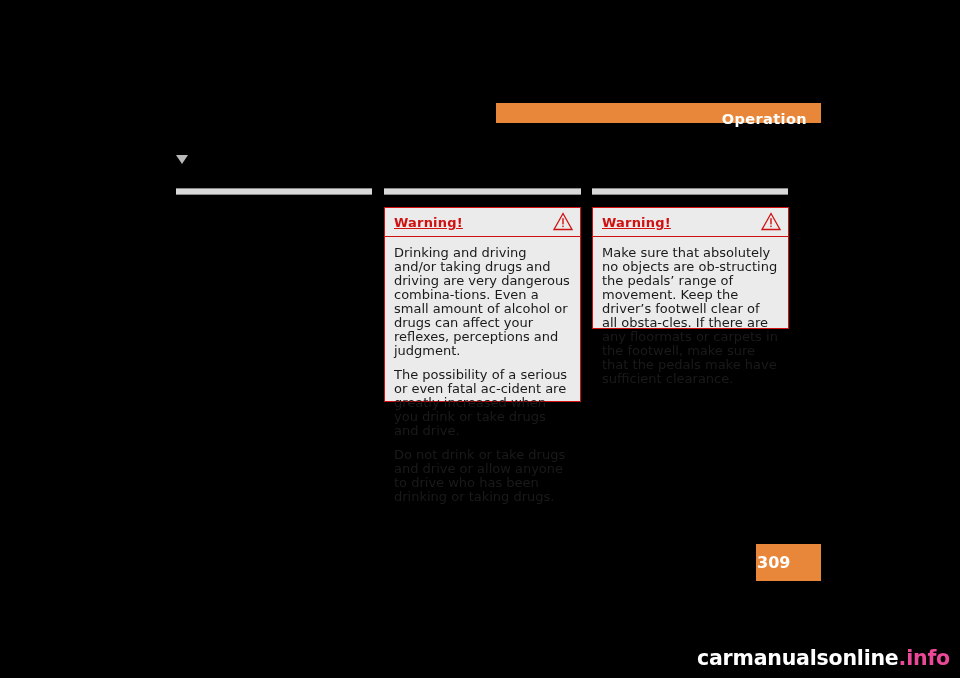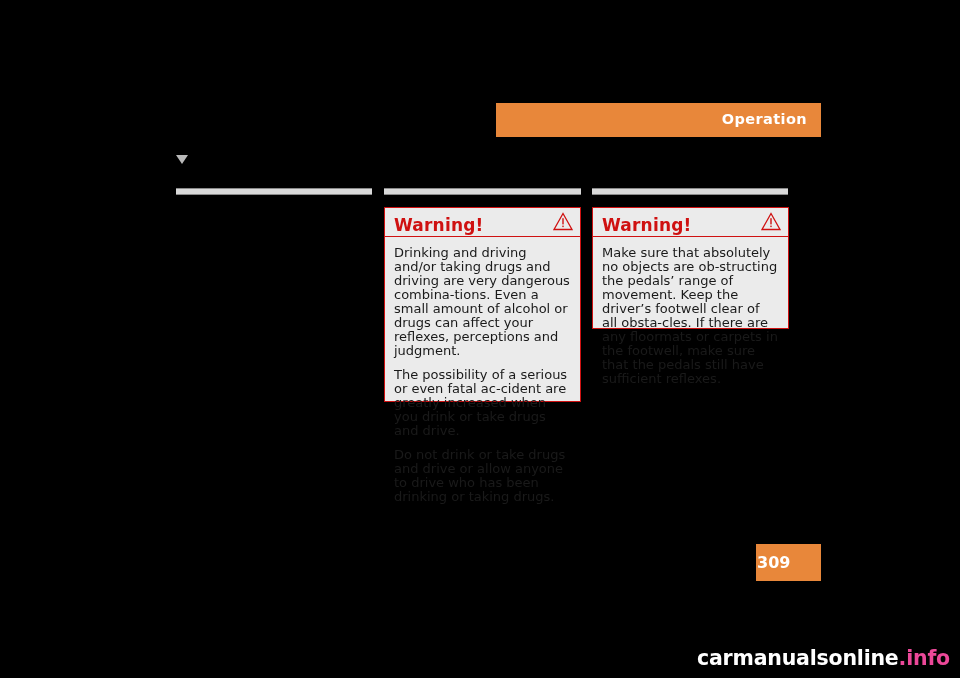--- a/index.html
+++ b/index.html
@@ -14,21 +14,21 @@
     overflow: hidden;
     font-family: "DejaVu Sans", "Liberation Sans", sans-serif;
   }
 
   
   .header-bar {
     position: absolute;
     left: 496px;
     top: 103px;
     width: 325px;
-    height: 34px;
+    height: 20px;
     background: #e8873a;
   }
   .header-title {
     position: absolute;
     right: 14px;
     top: 8px;
     color: #ffffff;
     font-size: 14.5px;
     font-weight: bold;
     letter-spacing: 0.4px;
@@ -71,23 +71,24 @@
   .warn-head {
     position: relative;
     height: 28px;
     padding: 0 8px;
   }
   .warn-title {
     position: absolute;
     left: 9px;
     top: 7px;
     color: #cf1111;
-    font-size: 17px;
+    font-size: 13px;
     font-weight: bold;
     letter-spacing: 0.2px;
+    text-decoration: underline;
   }
   .warn-icon {
     position: absolute;
     right: 7px;
     top: 4px;
     width: 20px;
     height: 19px;
   }
   .warn-rule {
     height: 1px;
@@ -173,21 +174,21 @@
     <span class="warn-icon">
       <svg width="20" height="19" viewBox="0 0 20 19">
         <path d="M10 1.5 L19 17.5 L1 17.5 Z" fill="none" stroke="#cf1111" stroke-width="1.3"></path>
         <rect x="9.3" y="6.2" width="1.4" height="6.2" fill="#cf1111"></rect>
         <rect x="9.3" y="13.6" width="1.4" height="1.5" fill="#cf1111"></rect>
       </svg>
     </span>
   </div>
   <div class="warn-rule"></div>
   <div class="warn-body">
-    <p>Make sure that absolutely no objects are ob-structing the pedals’ range of movement. Keep the driver’s footwell clear of all obsta-cles. If there are any floormats or carpets in the footwell, make sure that the pedals still have sufficient reflexes.</p>
+    <p>Make sure that absolutely no objects are ob-structing the pedals’ range of movement. Keep the driver’s footwell clear of all obsta-cles. If there are any floormats or carpets in the footwell, make sure that the pedals make have sufficient clearance.</p>
   </div>
 </div>
 
 <div class="page-number-block">
   <span class="page-number">309</span>
 </div>
 
 <div class="watermark"><span>carmanualsonline</span><span class="dim">.info</span></div>
 
 </body></html>

